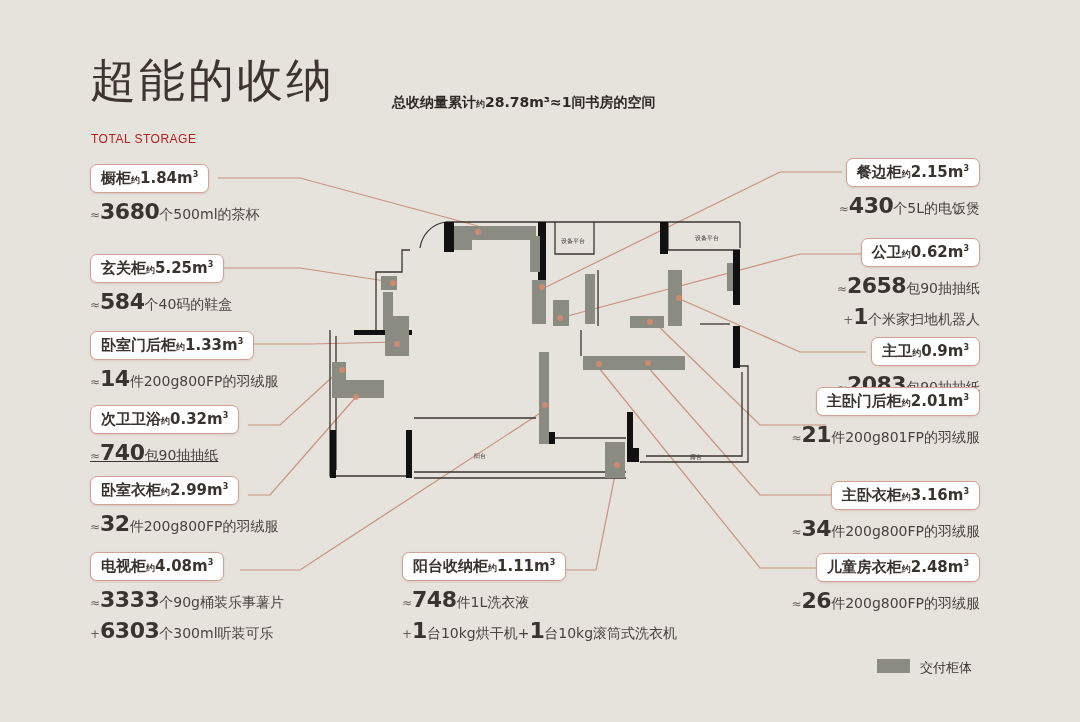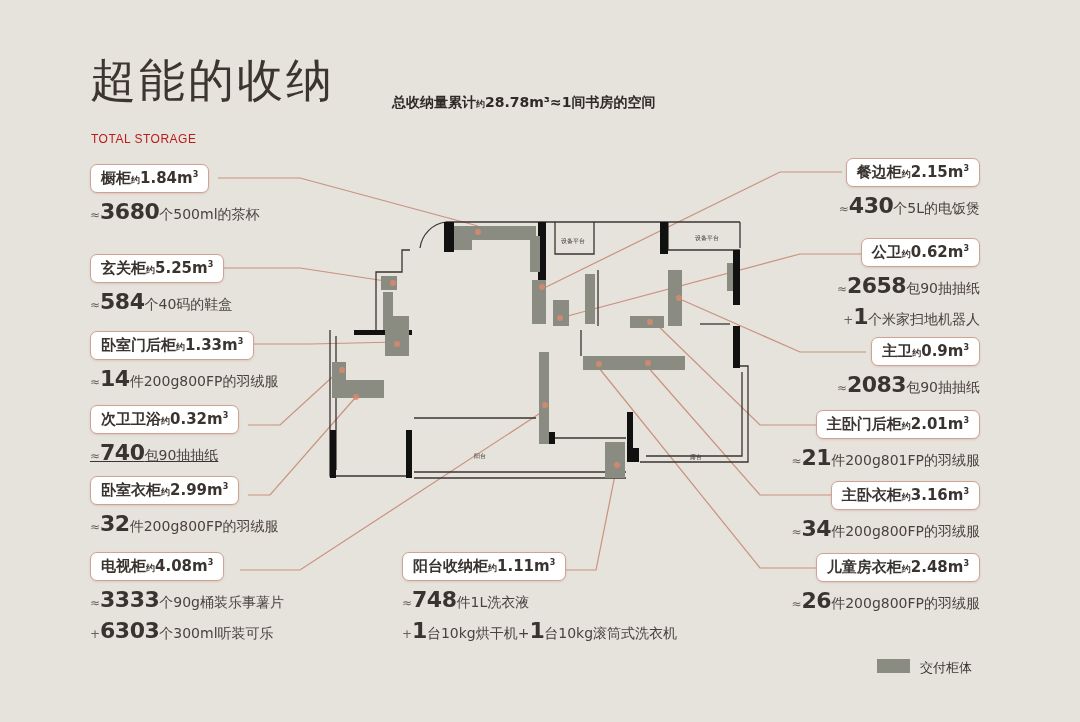--- a/index.html
+++ b/index.html
@@ -201,21 +201,21 @@
   <div class="box"><span>公卫</span><span class="approx">约</span><span>0.62m</span><sup>3</sup></div>
   <div class="line"><span class="pre">≈</span><span class="num">2658</span><span>包90抽抽纸</span></div>
   <div class="line"><span class="pre">+</span><span class="num">1</span><span>个米家扫地机器人</span></div>
 </div>
 
 <div class="callout right" style="right:100px; top:337px;">
   <div class="box"><span>主卫</span><span class="approx">约</span><span>0.9m</span><sup>3</sup></div>
   <div class="line"><span class="pre">≈</span><span class="num">2083</span><span>包90抽抽纸</span></div>
 </div>
 
-<div class="callout right" style="right:100px; top:410px;margin-left:40px;">
+<div class="callout right" style="right:100px; top:387px;margin-left:40px;">
   <div class="box"><span>主卧门后柜</span><span class="approx">约</span><span>2.01m</span><sup>3</sup></div>
   <div class="line"><span class="pre">≈</span><span class="num">21</span><span>件200g801FP的羽绒服</span></div>
 </div>
 
 <div class="callout right" style="right:100px; top:481px;">
   <div class="box"><span>主卧衣柜</span><span class="approx">约</span><span>3.16m</span><sup>3</sup></div>
   <div class="line"><span class="pre">≈</span><span class="num">34</span><span>件200g800FP的羽绒服</span></div>
 </div>
 
 <div class="callout right" style="right:100px; top:553px;">

